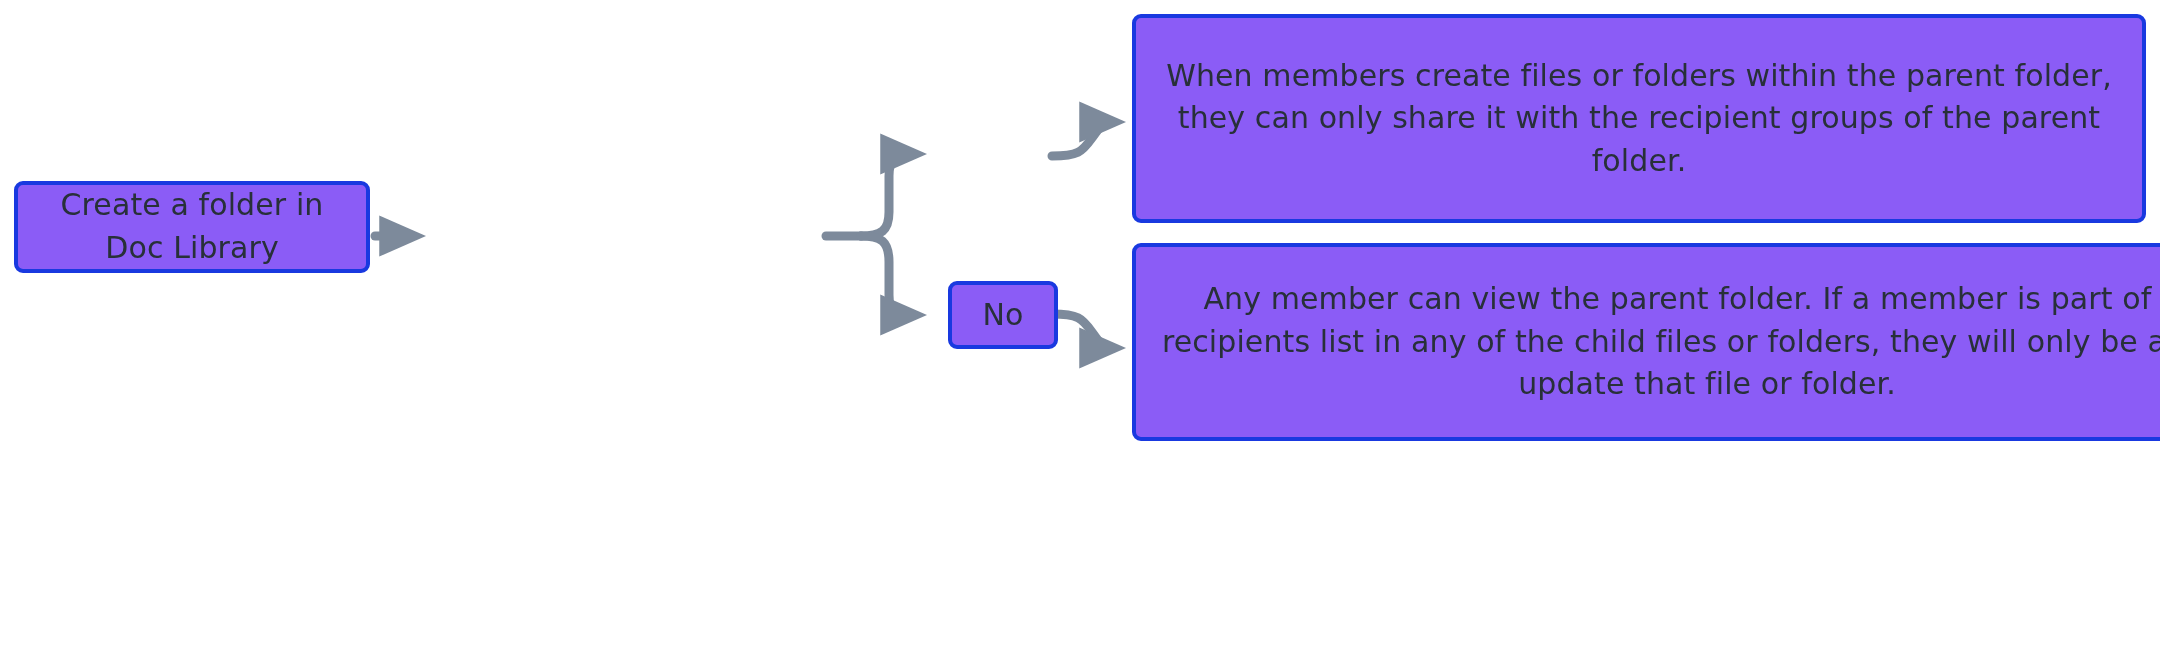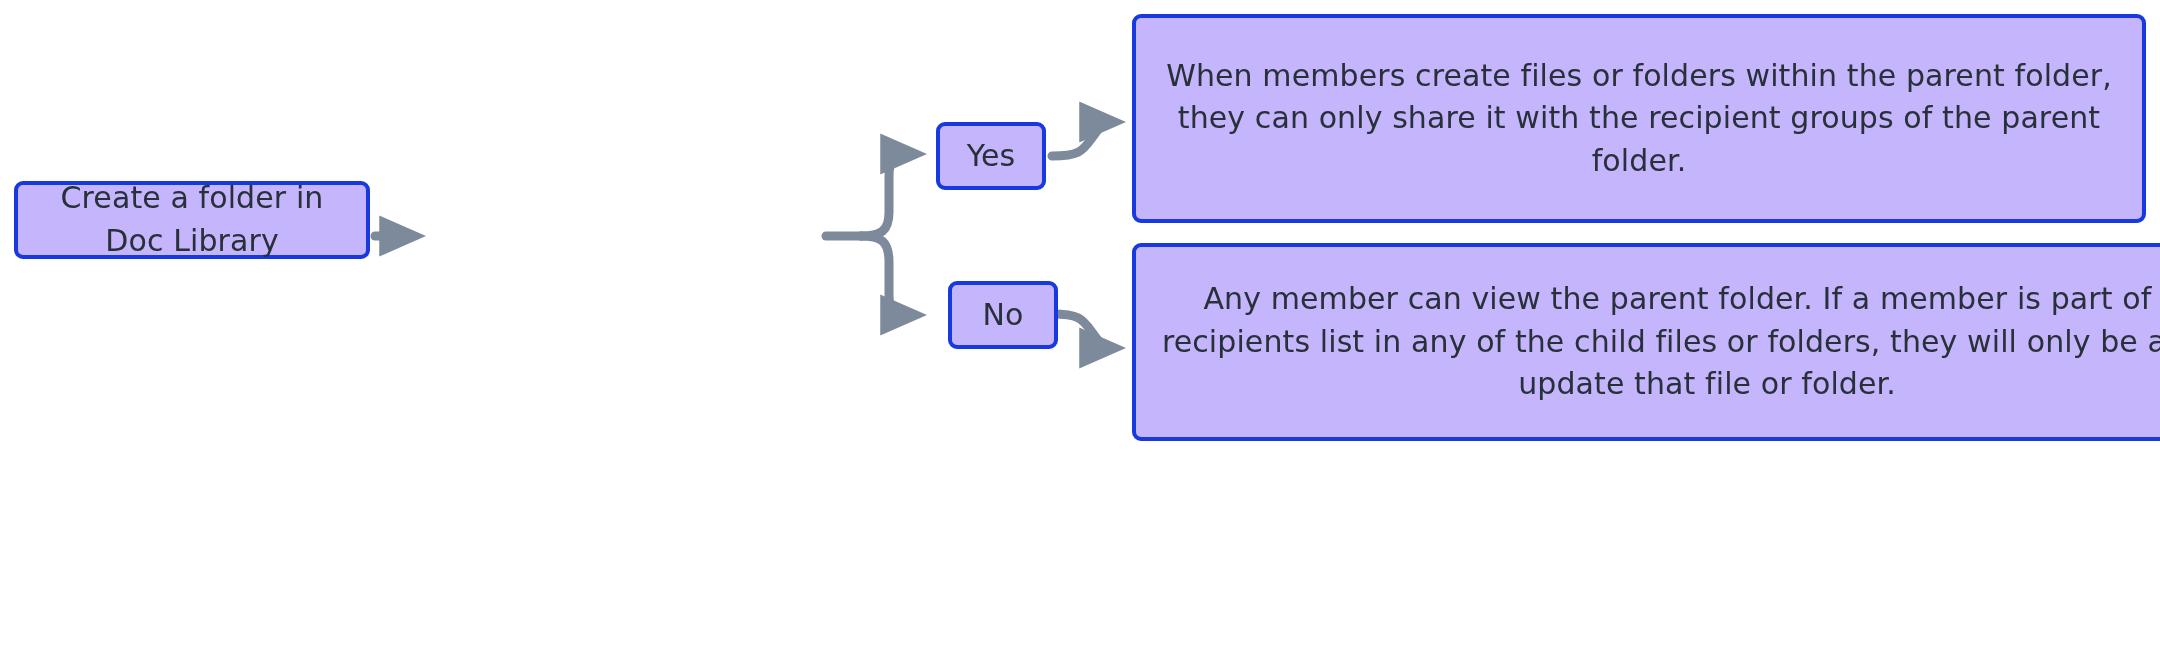--- a/index.html
+++ b/index.html
@@ -23,42 +23,42 @@
     position: absolute;
     left: 0;
     top: 0;
     width: 2160px;
     height: 648px;
     pointer-events: none;
   }
   .node {
     position: absolute;
     box-sizing: border-box;
-    background: #c4b5fd;
+    background: #8b5cf6;
     border: 4px solid #1939e0;
     display: flex;
     align-items: center;
     justify-content: center;
     text-align: center;
     color: #283039;
     font-family: "DejaVu Sans", sans-serif;
   }
   .node-text {
     display: block;
     width: 100%;
     padding: 0 14px;
     box-sizing: border-box;
     line-height: 1.42;
     font-size: 30px;
     letter-spacing: 0.1px;
   }
   .rect { border-radius: 9px; }
   .stadium { border-radius: 72px; }
 
-  #node-start   { left: 14px;   top: 181px; width: 356px;  height: 78px; }
+  #node-start   { left: 14px;   top: 181px; width: 356px;  height: 92px; }
   #node-decision{ left: 433px;  top: 184px; width: 389px;  height: 105px; }
   #node-yes     { left: 936px;  top: 122px; width: 110px;  height: 68px;  }
   #node-no      { left: 936px;  top: 281px; width: 110px;  height: 68px; margin-left: 12px;  }
   #node-yes-out { left: 1132px; top: 14px;  width: 1014px; height: 209px; }
   #node-no-out  { left: 1132px; top: 243px; width: 1150px; height: 198px; }
 
   #node-yes .node-text, #node-no .node-text { font-size: 30px; }
 </style>
 </head>
 <body>
@@ -83,23 +83,20 @@
     <path d="M 1052 156 C 1078 156, 1082 152, 1092 138 C 1102 124, 1103 122, 1112 122" fill="none" stroke="#7d8a9b" stroke-width="9" stroke-linecap="round" marker-end="url(#arrowhead)"></path>
 
     <path d="M 1052 314 C 1078 314, 1082 318, 1092 332 C 1102 346, 1103 348, 1112 348" fill="none" stroke="#7d8a9b" stroke-width="9" stroke-linecap="round" marker-end="url(#arrowhead)"></path>
   </svg>
 
   <div class="node rect" id="node-start">
     <span class="node-text">Create a folder in Doc Library</span>
   </div>
 
 
-  <div class="node rect" id="node-yes">
-    <span class="node-text">Yes</span>
-  </div>
 
   <div class="node rect" id="node-no">
     <span class="node-text">No</span>
   </div>
 
   <div class="node rect" id="node-yes-out">
     <span class="node-text">When members create files or folders within the parent folder, they can only share it with the recipient groups of the parent folder.</span>
   </div>
 
   <div class="node rect" id="node-no-out">

